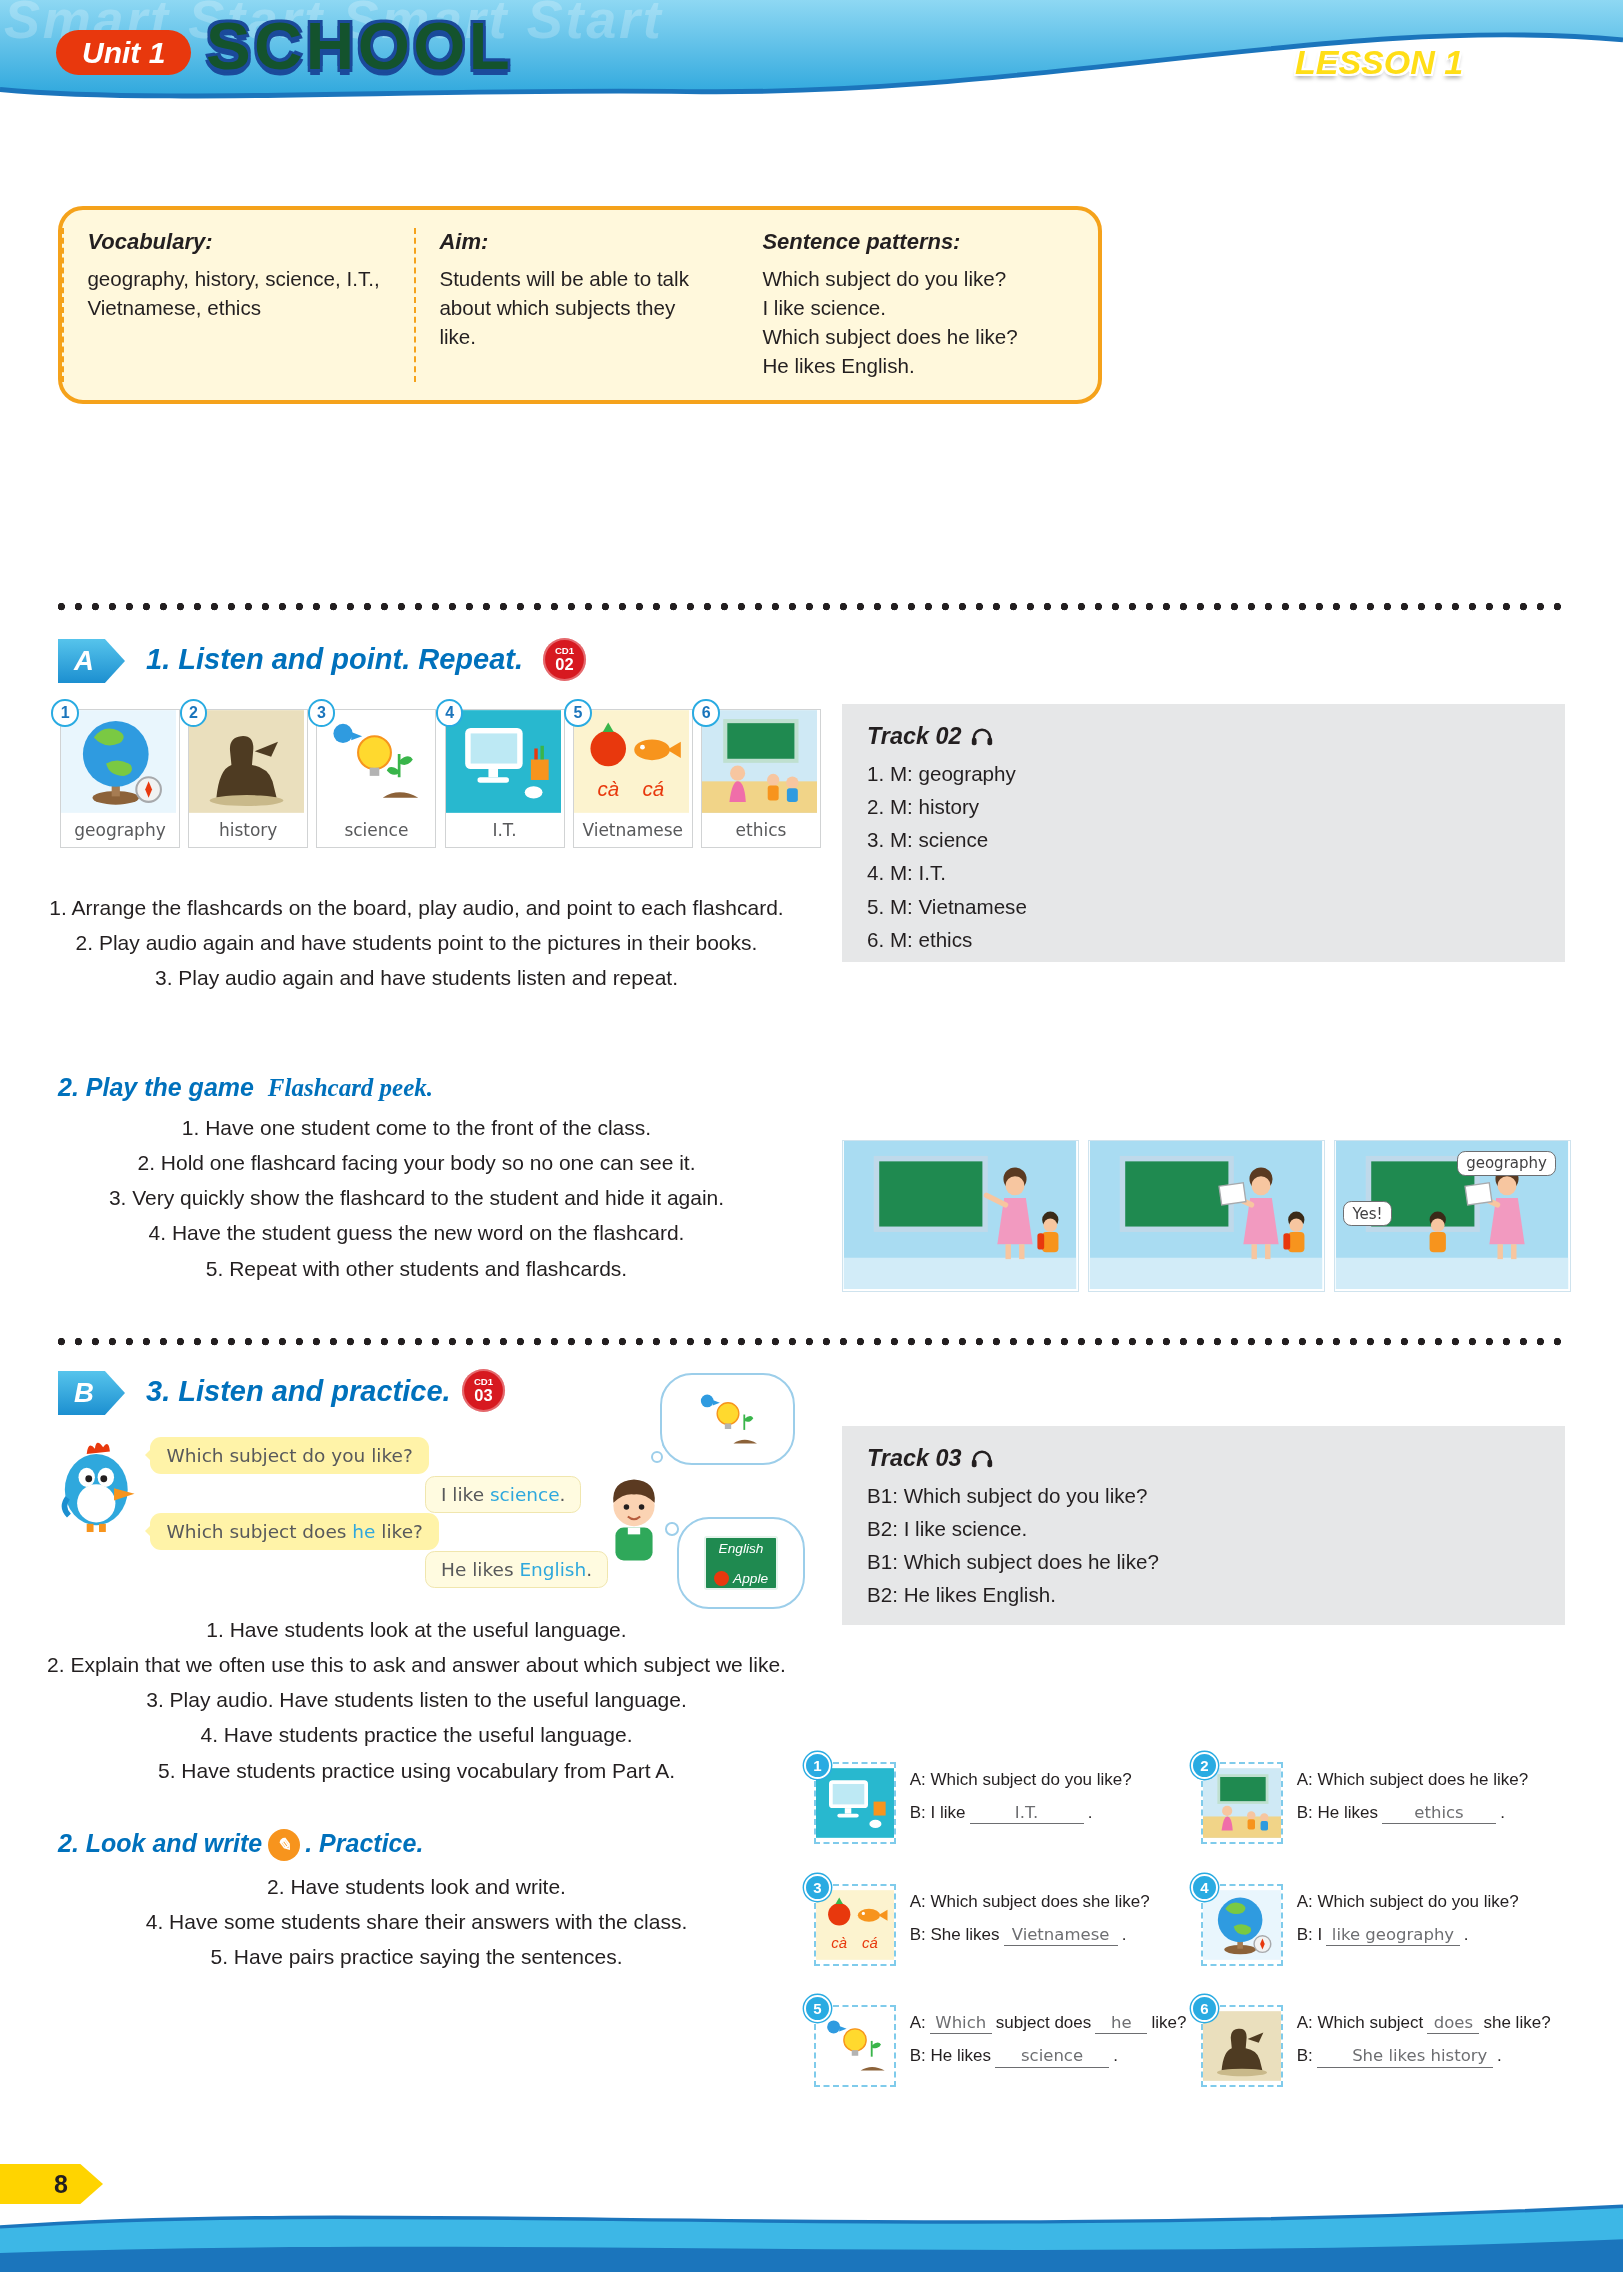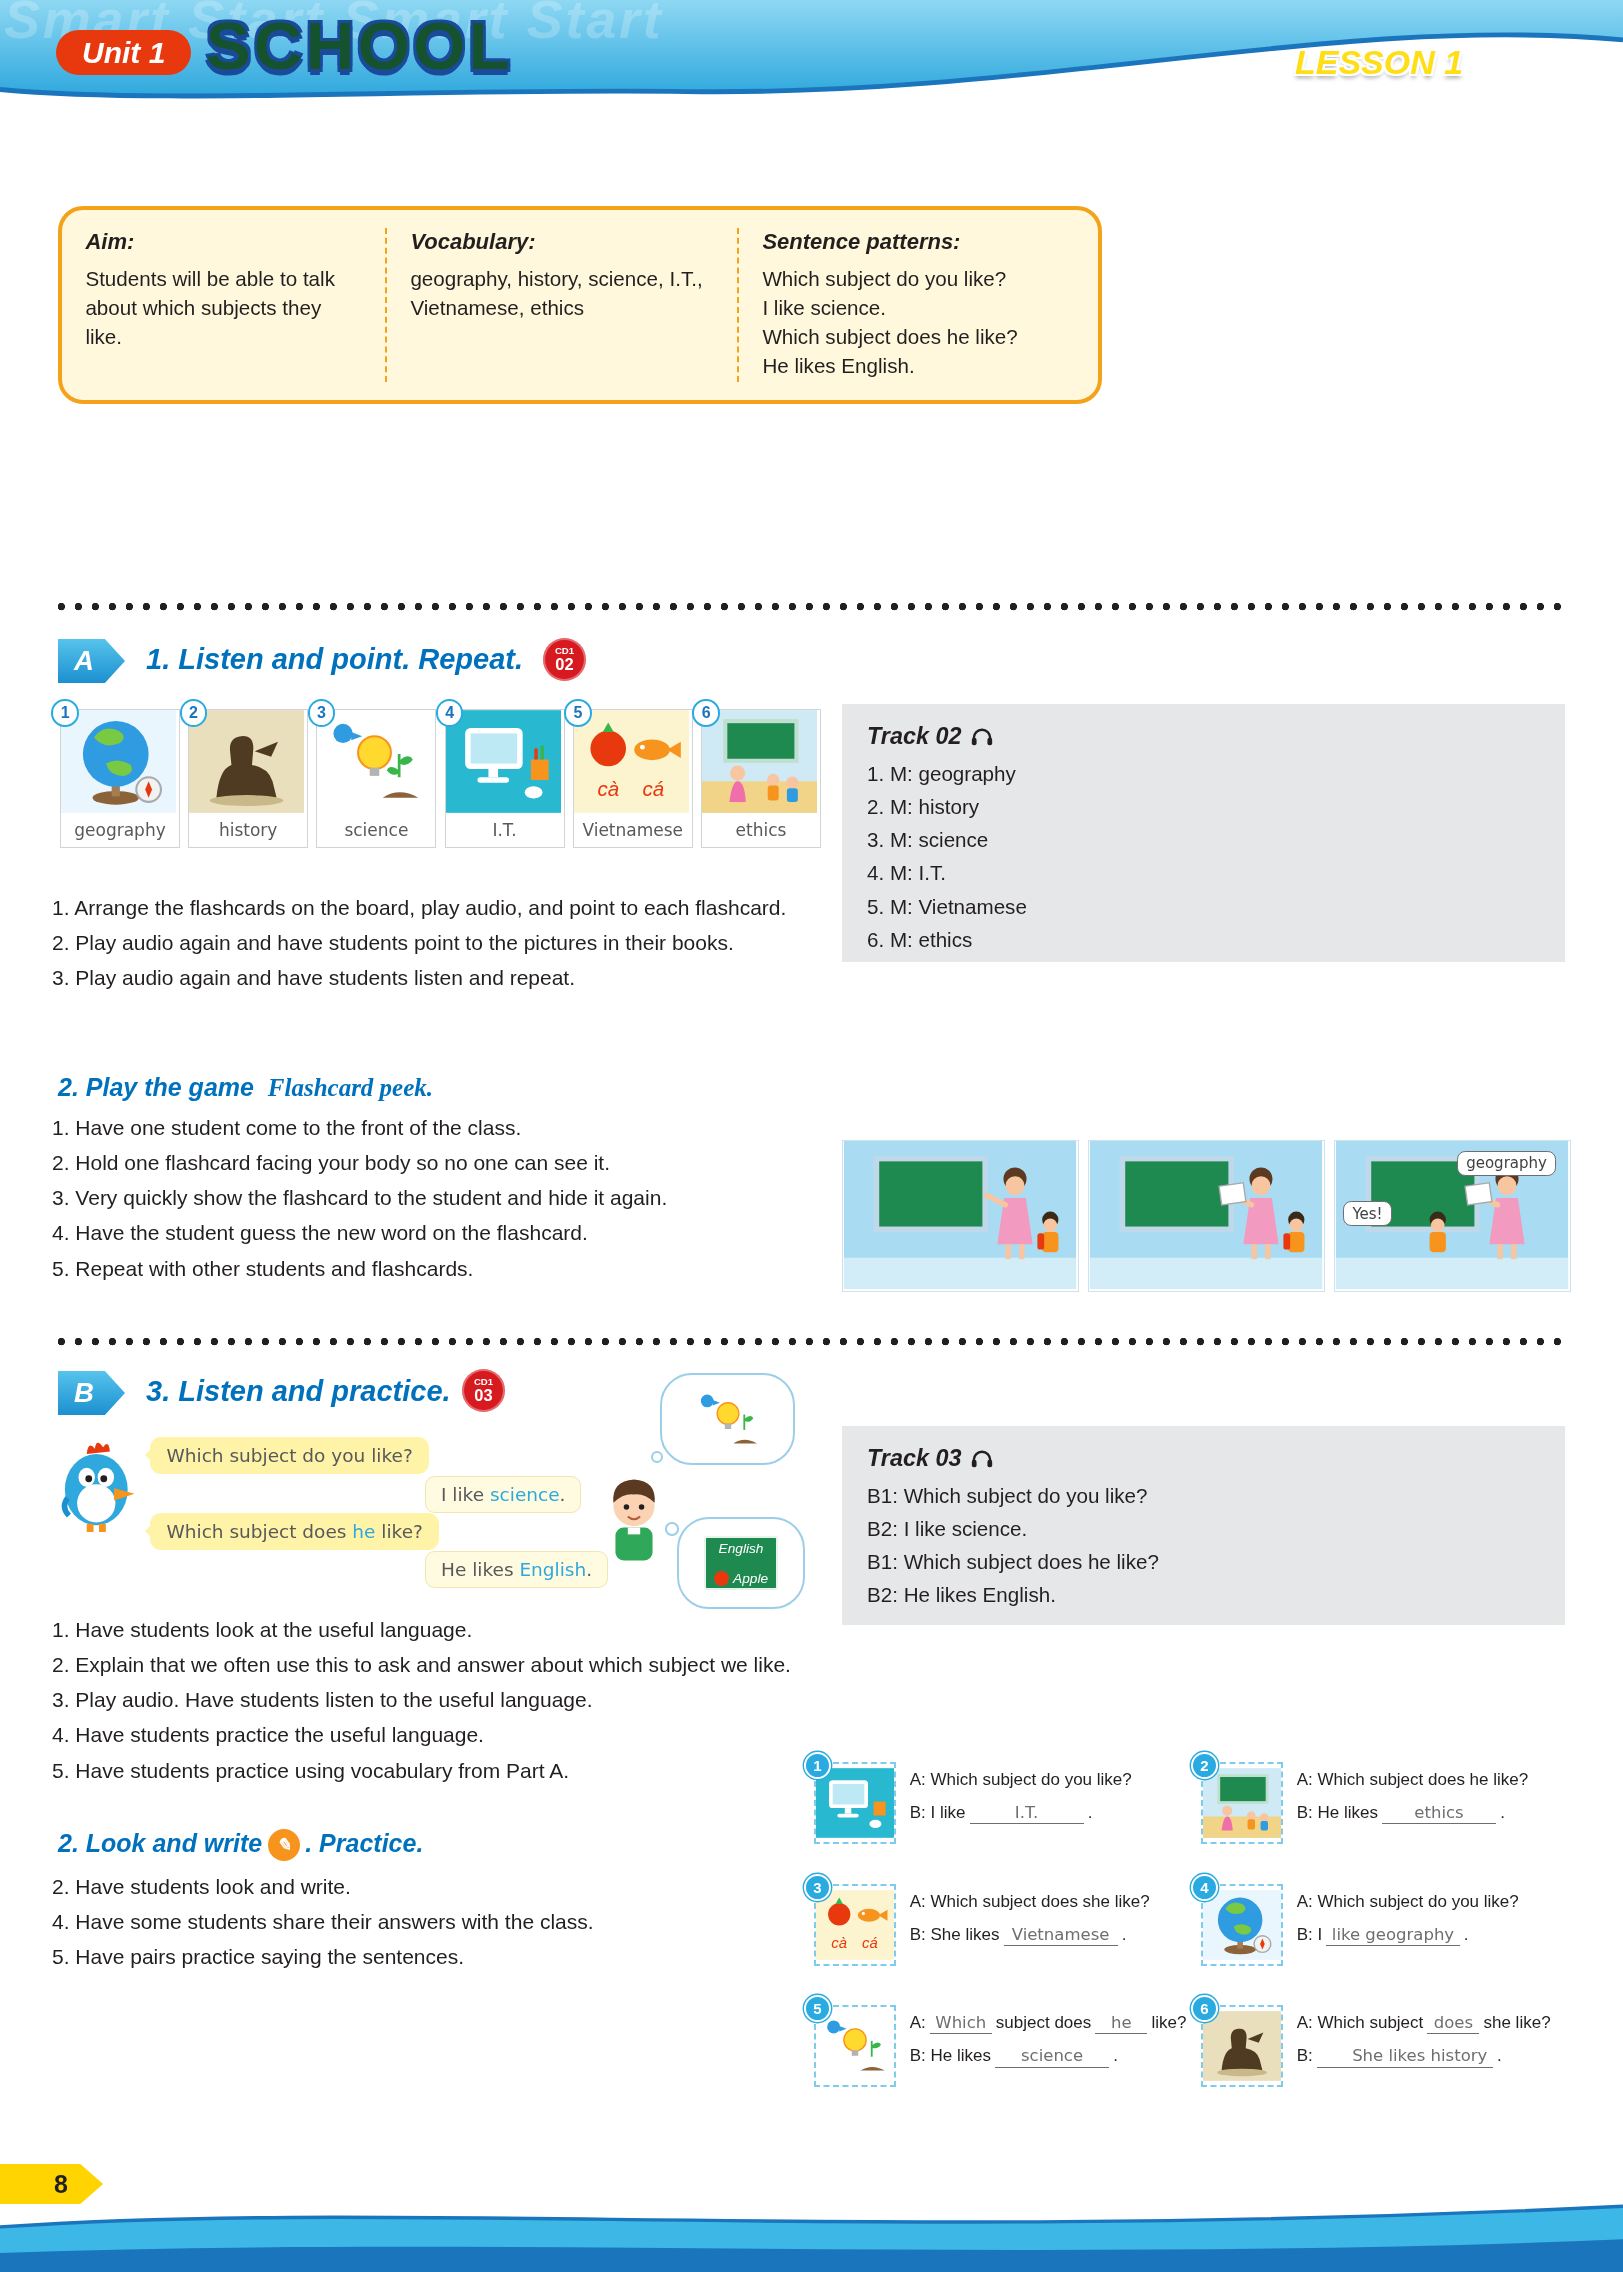--- a/index.html
+++ b/index.html
@@ -47,21 +47,21 @@
   .card .lbl{height:34px;display:flex;align-items:center;justify-content:center;font-size:17px;
         color:#58595B;font-family:"DejaVu Sans",sans-serif;}
   .numcirc{position:absolute;top:-11px;left:-9.6px;width:27.5px;height:27.5px;border-radius:50%;background:#fff;
         border:2.7px solid #29ABE2;color:#1B75BC;font-weight:bold;font-size:16px;display:flex;align-items:center;
         justify-content:center;box-sizing:border-box;z-index:2;}
   
   .track{position:absolute;left:842px;width:723px;background:#E6E7E8;padding:19px 25px;box-sizing:border-box;}
   .track .t-title{font-size:23.4px;font-style:italic;font-weight:bold;margin-bottom:9.6px;display:flex;gap:9.6px;align-items:center;}
   .track .t-line{font-size:20.6px;margin-bottom:5.5px;line-height:1.35;}
   
-  .steps{position:absolute;left:52px;width:745px;}
+  .steps{position:absolute;left:44px;width:745px;text-align:center;}
   .step{font-size:21px;line-height:1.38;margin-bottom:6.2px;padding-left:32px;text-indent:-32px;}
   .sub-head{position:absolute;left:58px;font-size:25px;font-weight:bold;font-style:italic;color:#0071BC;}
   .game-name{font-family:"Liberation Serif",serif;}
   .pencil-ic{display:inline-flex;width:32px;height:32px;border-radius:50%;background:#F7941D;color:#fff;
         align-items:center;justify-content:center;font-size:18px;vertical-align:middle;margin:0 5.5px;}
   
   .comic{position:absolute;left:842px;top:1140px;display:flex;gap:9px;}
   .panel{position:relative;width:235px;height:150px;border:0.7px solid #cfe3ee;}
   .cb{position:absolute;background:#fff;border:1.4px solid #6D6E71;border-radius:8.2px;padding:2.7px 8.2px;
         font-size:15px;font-family:"DejaVu Sans",sans-serif;color:#414042;white-space:nowrap;}
@@ -114,27 +114,27 @@
     </defs>
     <path d="M0,0 H2363 V58 C1950,20 1520,140 1000,133 C610,128 240,152 0,130 Z" fill="url(#hg)"></path>
     <path d="M0,130 C240,152 610,128 1000,133 C1520,140 1950,20 2363,58" fill="none" stroke="#1B75BC" stroke-width="7"></path>
   </svg>
   <div class="watermark">Smart Start Smart Start</div>
   <div class="unit-badge">Unit 1</div>
   <div class="school-title">SCHOOL</div>
   <div class="lesson-title">LESSON 1</div>
 
   <div class="aimbox">
+    <div class="aimcol c2">
+      <div class="aimlabel">Vocabulary:</div>
+      <div class="aimtext">geography, history, science, I.T., Vietnamese, ethics</div>
+    </div>
     <div class="aimcol c1">
       <div class="aimlabel">Aim:</div>
       <div class="aimtext">Students will be able to talk about which subjects they like.</div>
-    </div>
-    <div class="aimcol c2">
-      <div class="aimlabel">Vocabulary:</div>
-      <div class="aimtext">geography, history, science, I.T., Vietnamese, ethics</div>
     </div>
     <div class="aimcol c3">
       <div class="aimlabel">Sentence patterns:</div>
       <div class="aimtext">
         <div>Which subject do you like?</div>
         <div>I like science.</div>
         <div>Which subject does he like?</div>
         <div>He likes English.</div>
       </div>
     </div>

